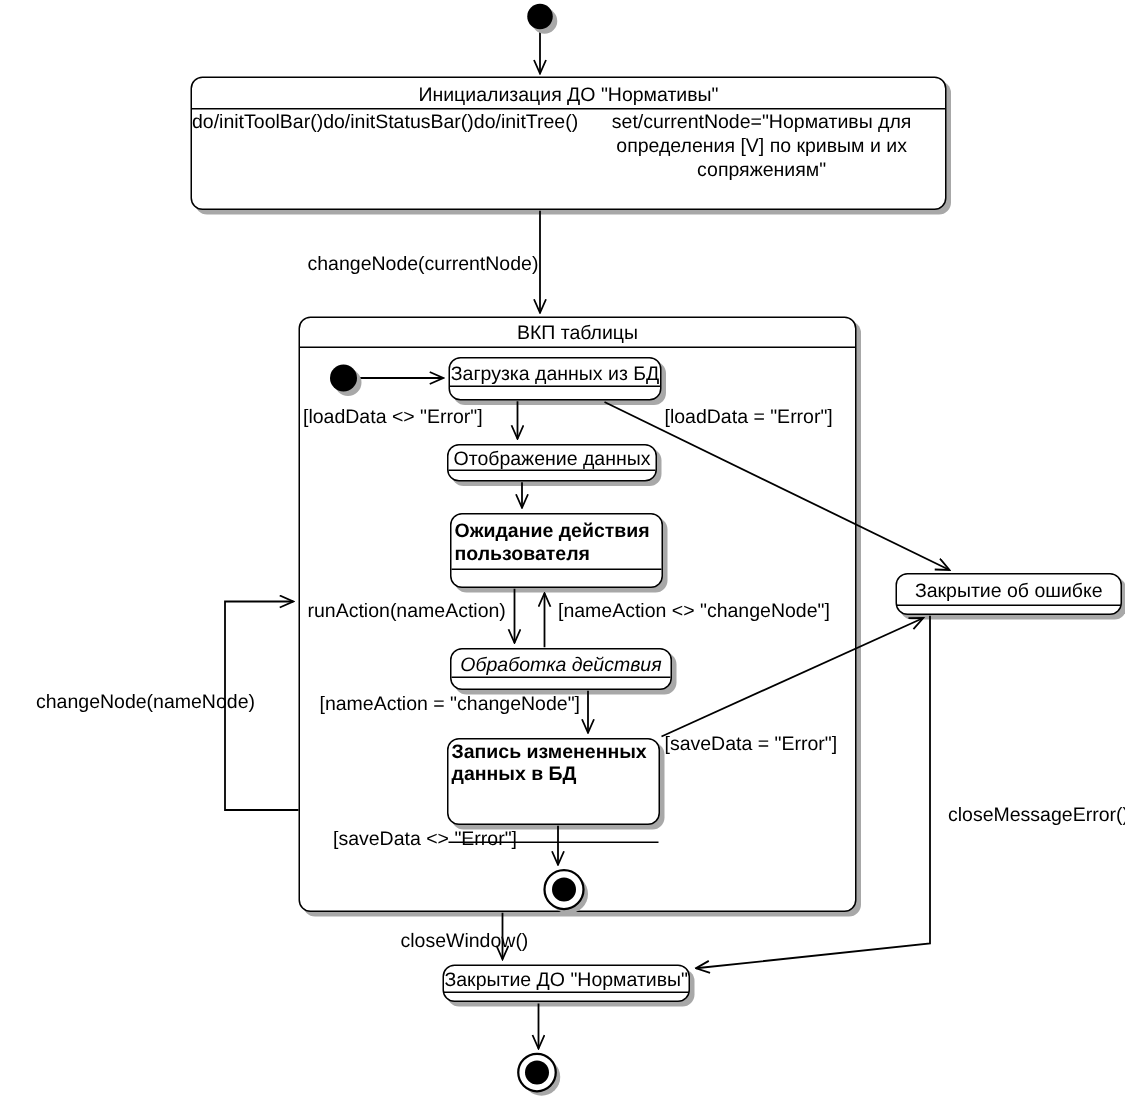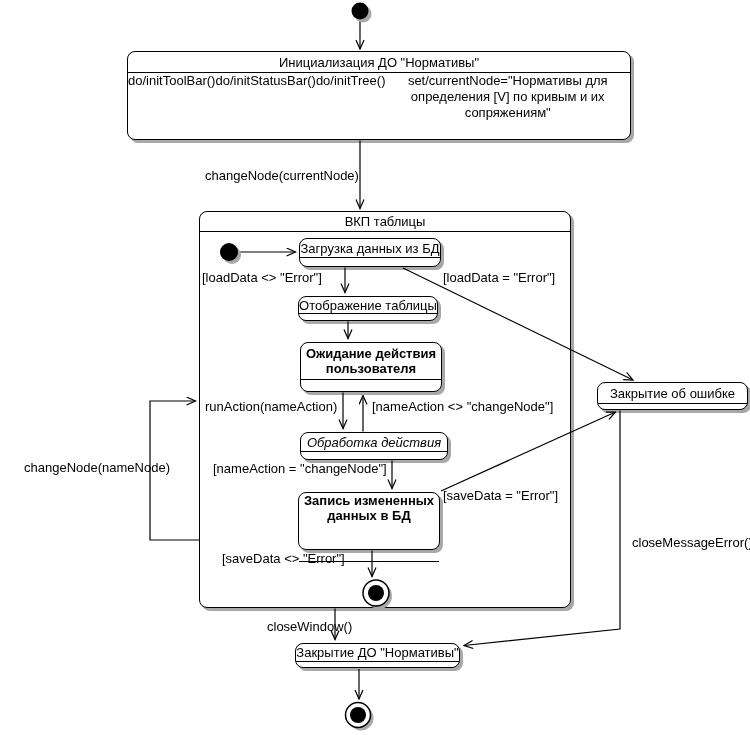--- a/index.html
+++ b/index.html
@@ -1,21 +1,21 @@
 <!DOCTYPE html>
 <html><head>
 <meta charset="utf-8">
 <style>
   html,body{margin:0;padding:0;background:#fff;}
   body{font-family:"Liberation Sans","DejaVu Sans",sans-serif;font-size:13px;color:#000;}
   #canvas{position:relative;width:750px;height:735px;background:#fff;overflow:hidden;}
 
   .state{position:absolute;box-sizing:border-box;background:#fff;border:1.5px solid #000;
          border-radius:8px;box-shadow:3px 3px 0 #a8a8a8;display:flex;flex-direction:column;z-index:1;}
-  .state .name{flex:1;display:flex;align-items:center;justify-content:center;text-align:center;
+  .state .name{flex:1;display:flex;align-items:center;justify-content:center;text-align:left;
                white-space:nowrap;line-height:15px;padding:0 2px;}
   .state.wrap .name{white-space:normal;font-weight:bold;}
   .state .foot{border-top:1.5px solid #000;flex:0 0 auto;}
 
   .bigstate .title{height:21px;box-sizing:border-box;border-bottom:1.5px solid #000;
                    display:flex;align-items:center;justify-content:center;}
   .bigstate .actions{flex:1;display:flex;flex-direction:row;justify-content:space-evenly;
                      text-align:center;line-height:16px;}
 
   .composite .title{height:20px;box-sizing:border-box;border-bottom:1.5px solid #000;
@@ -43,21 +43,21 @@
   <div class="state composite" style="left:199px;top:211px;width:372px;height:397px;">
     <div class="title">ВКП таблицы</div>
   </div>
 
   <div class="state" style="left:299px;top:238px;width:142px;height:29px;">
     <div class="name">Загрузка данных из БД</div>
     <div class="foot" style="height:8px;"></div>
   </div>
 
   <div class="state" style="left:298px;top:296px;width:140px;height:25px;">
-    <div class="name">Отображение таблицы</div>
+    <div class="name">Отображение данных</div>
     <div class="foot" style="height:6px;"></div>
   </div>
 
   <div class="state wrap" style="left:300px;top:342px;width:142px;height:50px;">
     <div class="name">Ожидание действия пользователя</div>
     <div class="foot" style="height:11px;"></div>
   </div>
 
   <div class="state" style="left:300px;top:432px;width:148px;height:28px;font-style:italic;">
     <div class="name">Обработка действия</div>

